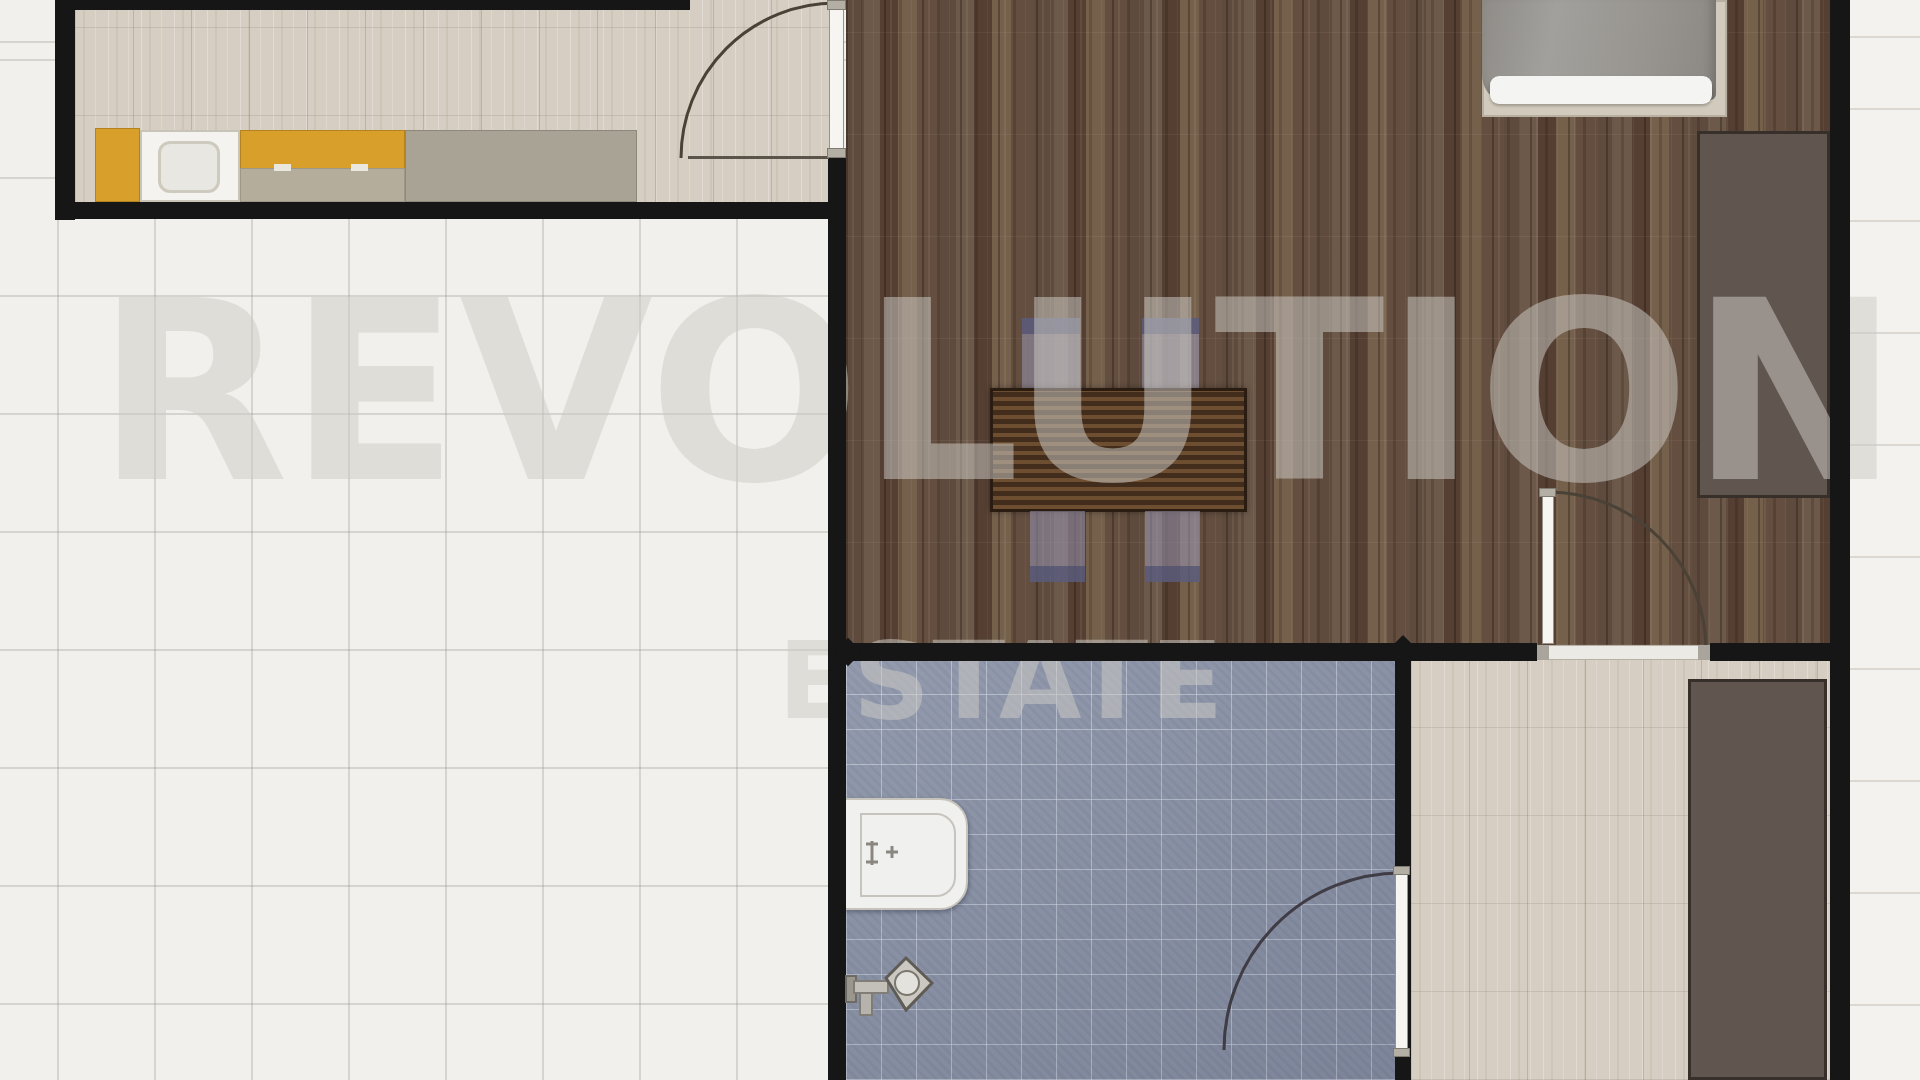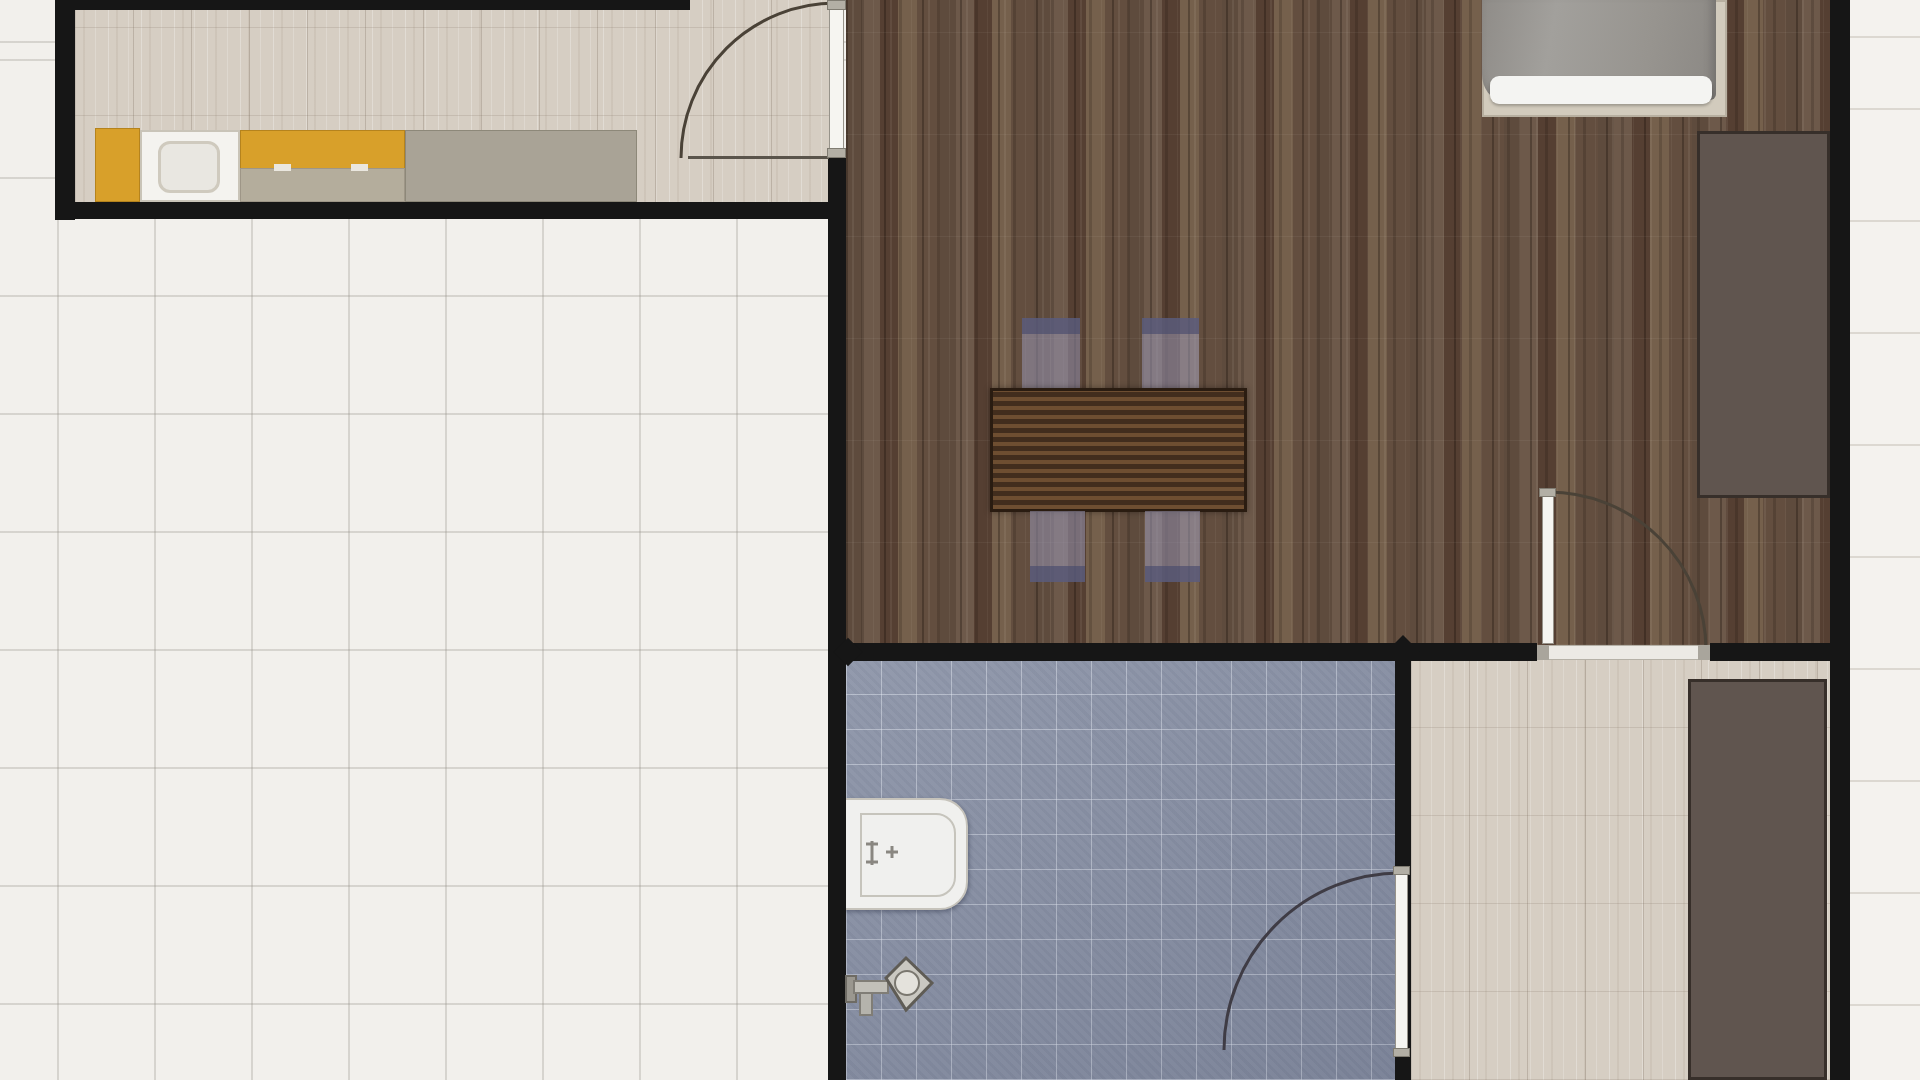--- a/index.html
+++ b/index.html
@@ -131,20 +131,22 @@
   <div class="furn chair" style="left:1145px;top:511px;width:55px;height:71px;">
     <div class="band" style="bottom:0;"></div>
   </div>
 
   <div class="furn toilet" style="left:843px;top:798px;width:125px;height:112px;">
     <div class="toilet-inner" style="left:15px;top:13px;width:96px;height:84px;"></div>
   </div>
 
   <div class="furn wardrobe" style="left:1688px;top:679px;width:139px;height:401px;"></div>
 
+  <div class="wm" id="wm1">REVOLUTION</div>
+  <div class="wm" id="wm2">ESTATE</div>
 
   <div class="wall" style="left:55px;top:0;width:635px;height:10px;"></div>
   <div class="wall" style="left:55px;top:0;width:20px;height:220px;"></div>
   <div class="wall" style="left:55px;top:202px;width:791px;height:17px;"></div>
   <div class="wall" style="left:828px;top:158px;width:18px;height:922px;"></div>
   <div class="wall" style="left:846px;top:643px;width:691px;height:18px;"></div>
   <div class="wall" style="left:1710px;top:643px;width:140px;height:18px;"></div>
   <div class="wall" style="left:1395px;top:661px;width:16px;height:419px;"></div>
   <div class="wall" style="left:1830px;top:0;width:20px;height:1080px;"></div>
   <div class="diamond" style="left:1391px;top:640px;width:24px;height:24px;"></div>

